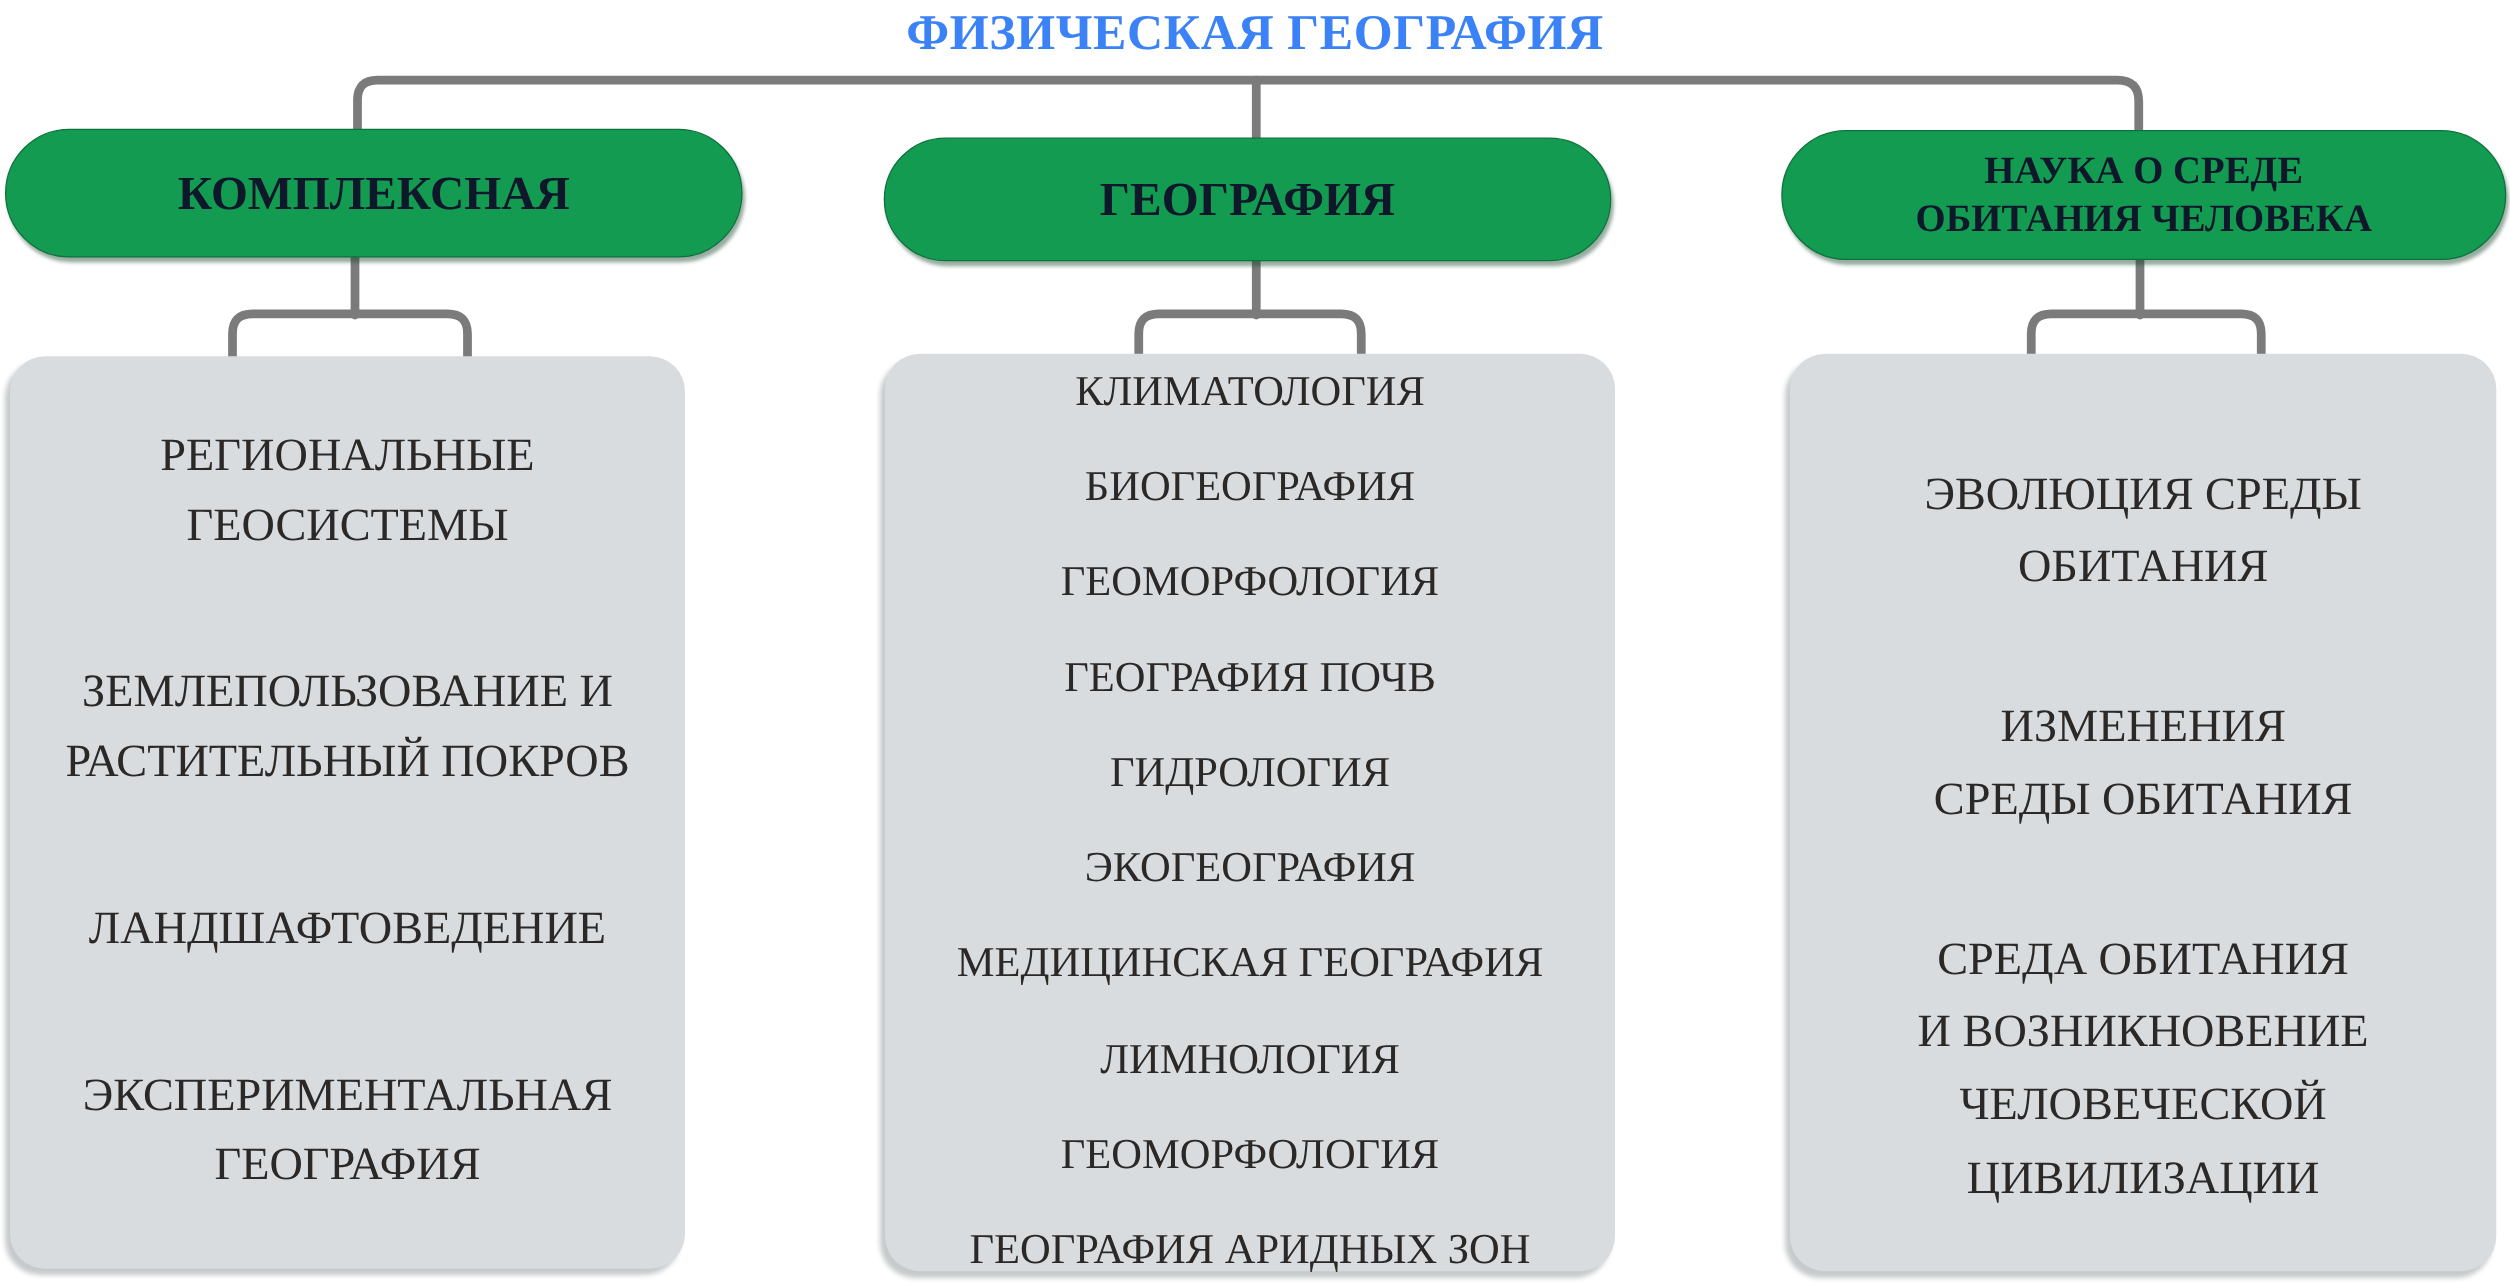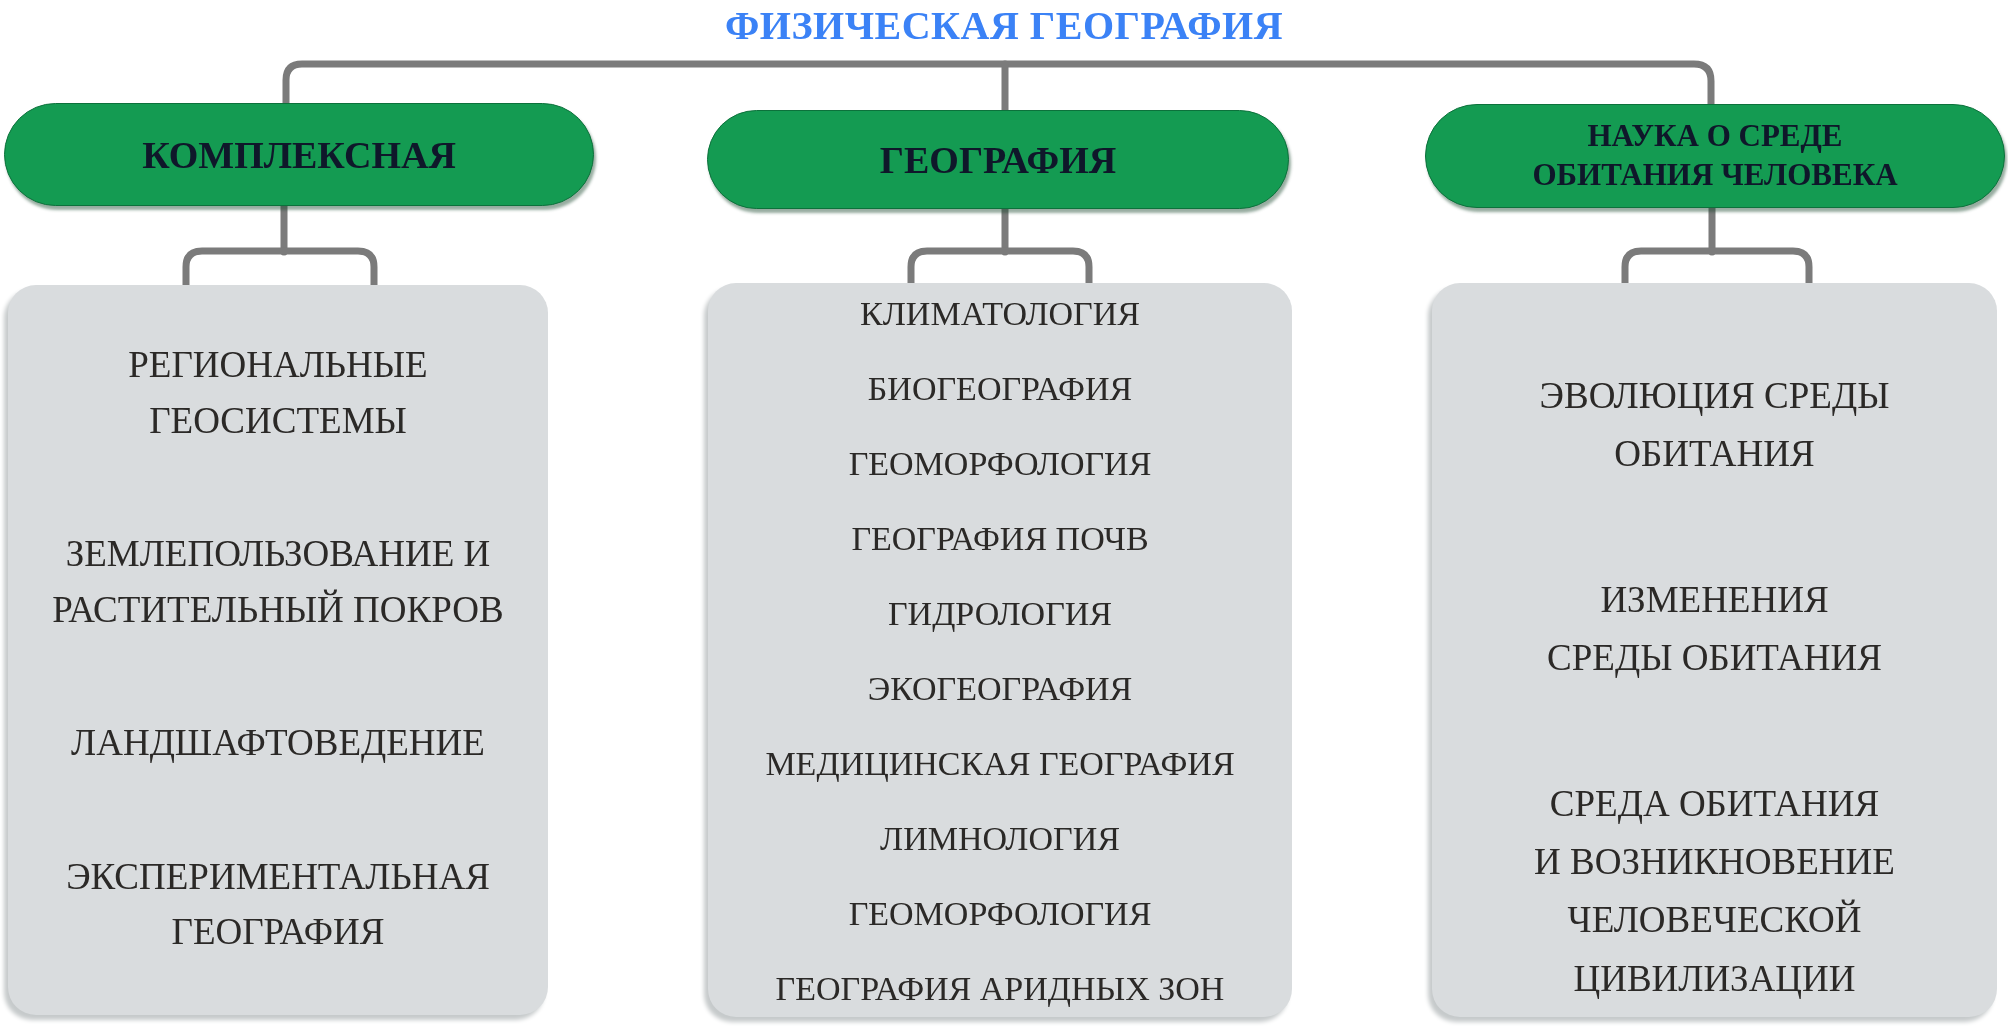--- a/index.html
+++ b/index.html
@@ -51,23 +51,23 @@
     flex-direction: column;
     align-items: center;
     color: #2b2927;
     text-align: center;
   }
   .panel-item { white-space: pre-line; width: 100%; }
 
   .panel-left  { left: 8px;    top: 285px; width: 540px; height: 730px;
                  padding-top: 52px; gap: 78px; font-size: 37px; line-height: 1.5; box-sizing: border-box; }
   .panel-mid   { left: 708px;  top: 283px; width: 584px; height: 734px;
-                 padding-top: 14px; gap: 41px; font-size: 34px; line-height: 1.0; box-sizing: border-box; }
+                 padding-top: 14px; gap: 41px; font-size: 34px; line-height: 1.0; box-sizing: border-box; justify-content: space-between; }
   .panel-right { left: 1432px; top: 283px; width: 565px; height: 734px;
-                 padding-top: 84px; gap: 88px; font-size: 37px; line-height: 1.57; box-sizing: border-box; }
+                 padding-top: 84px; gap: 70px; font-size: 37px; line-height: 1.57; box-sizing: border-box; }
 </style>
 </head>
 <body>
 
 <div class="stage">
 
   <div class="title">ФИЗИЧЕСКАЯ ГЕОГРАФИЯ</div>
 
   <svg class="connectors" width="2008" height="1028" viewBox="0 0 2008 1028" xmlns="http://www.w3.org/2000/svg">
     <path d="M 286 112 L 286 80 Q 286 64 302 64 L 1694 64 Q 1711 64 1711 81 L 1711 112" stroke="#7b7b7b"></path>

